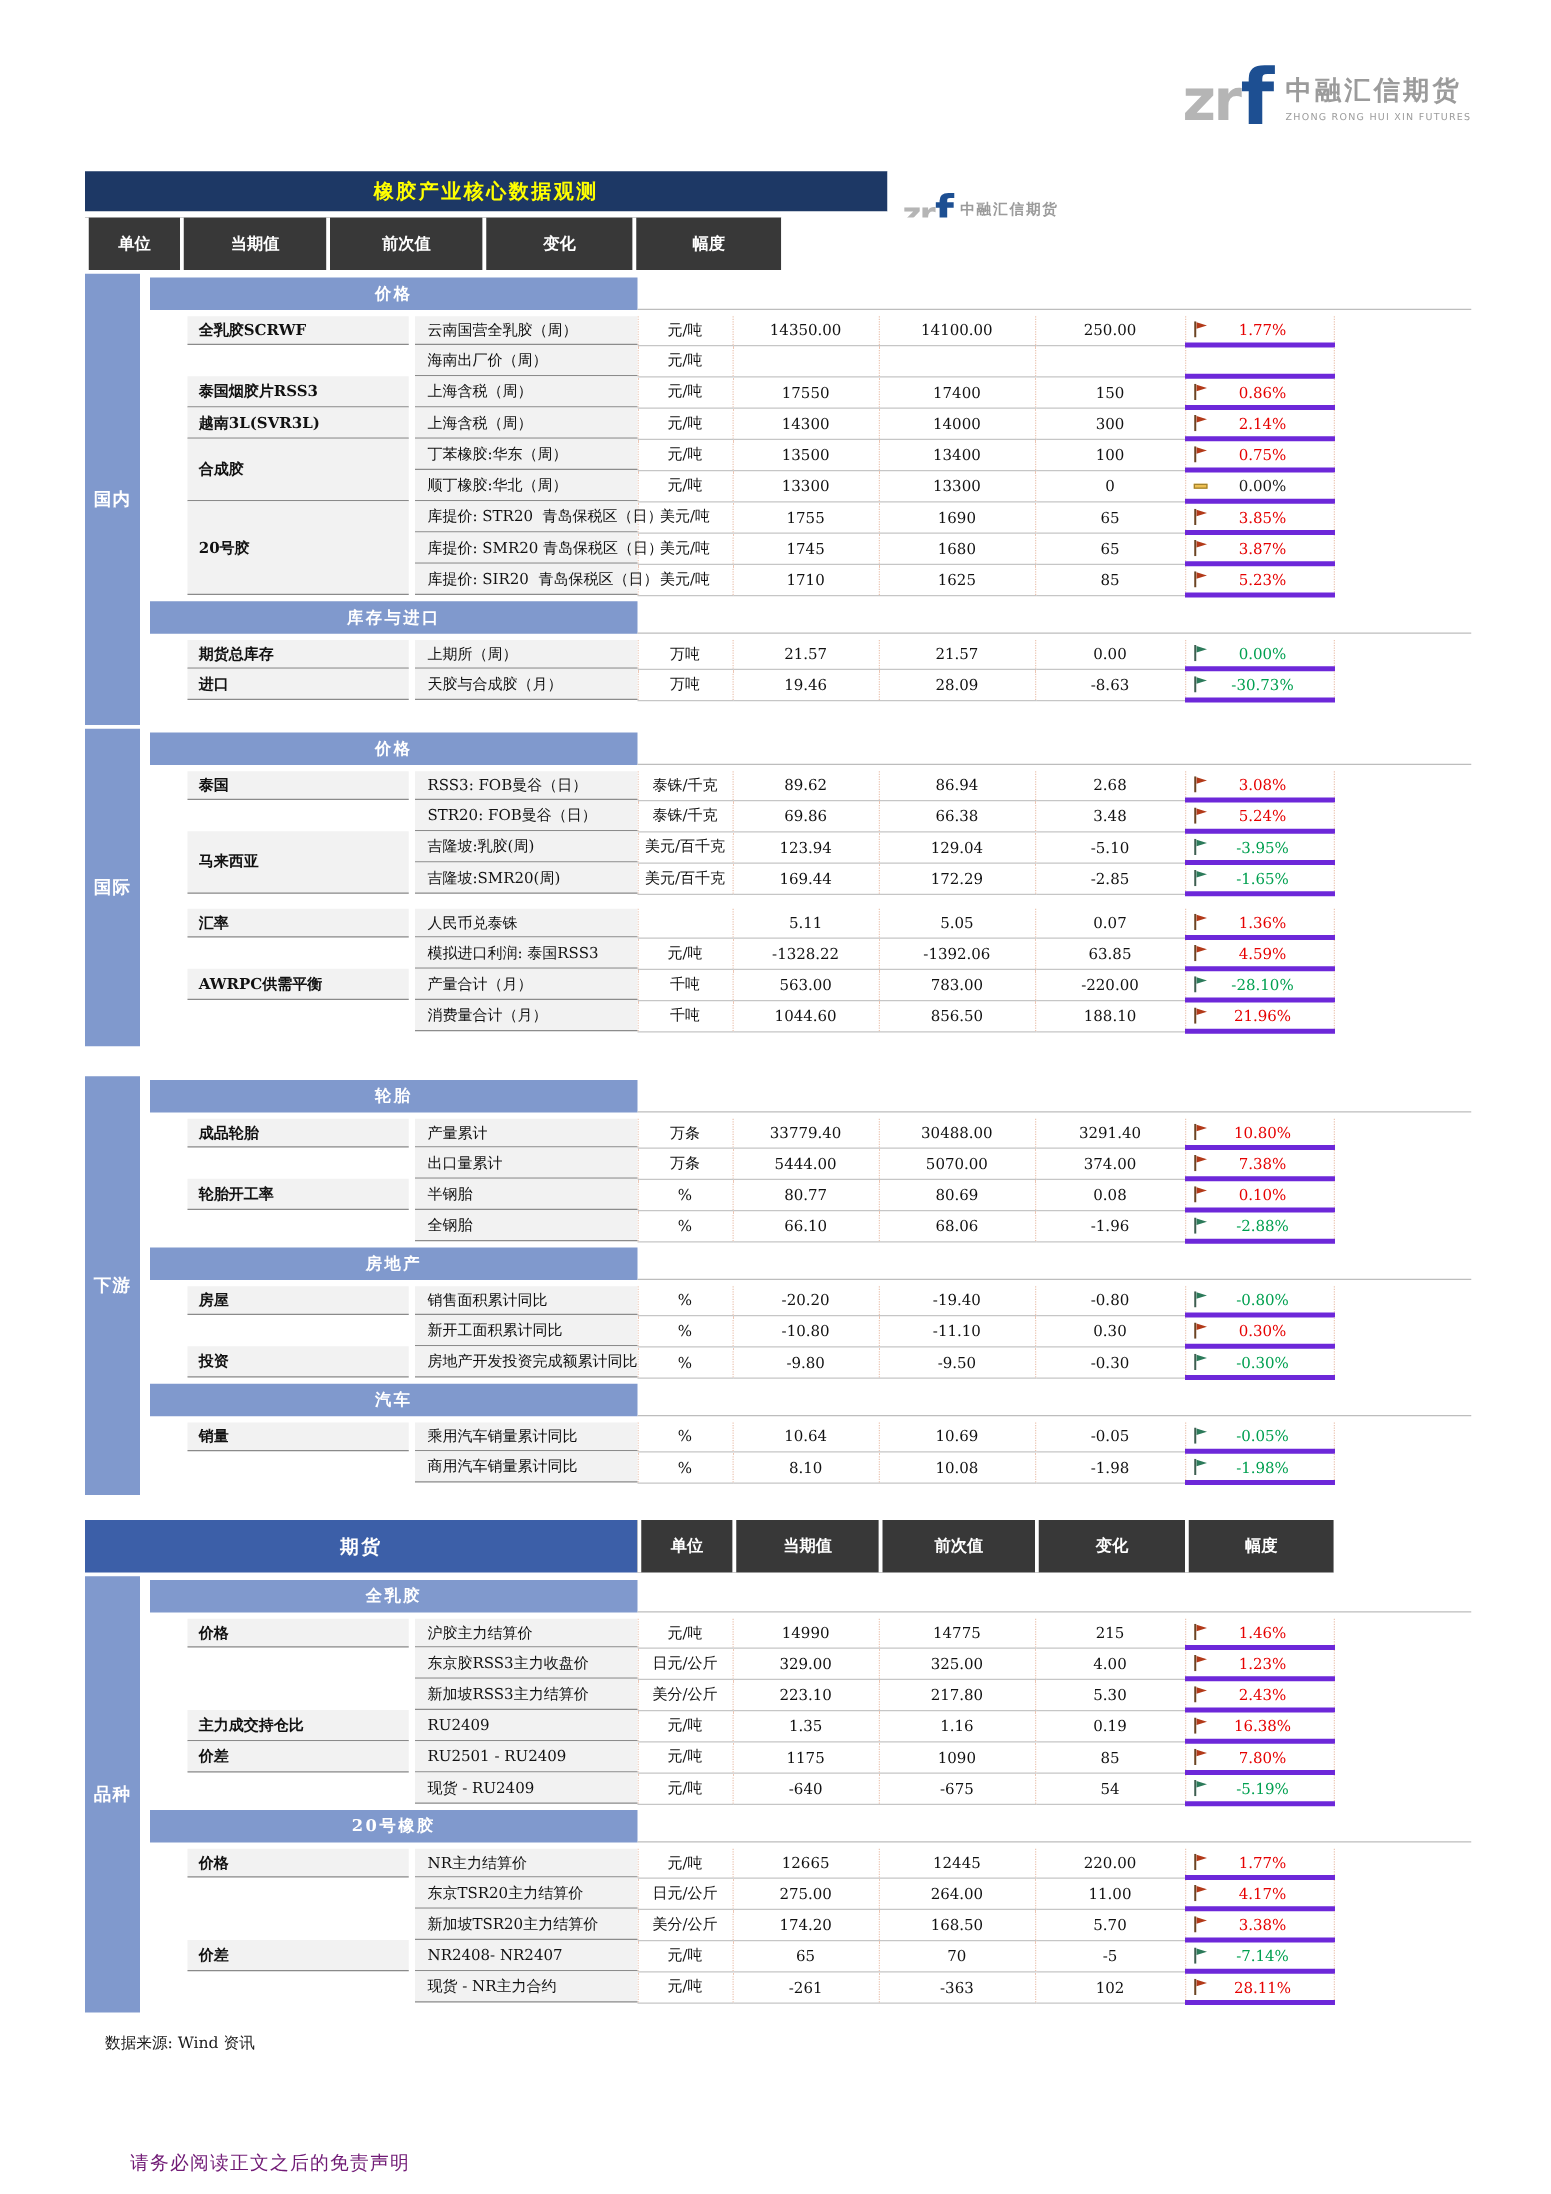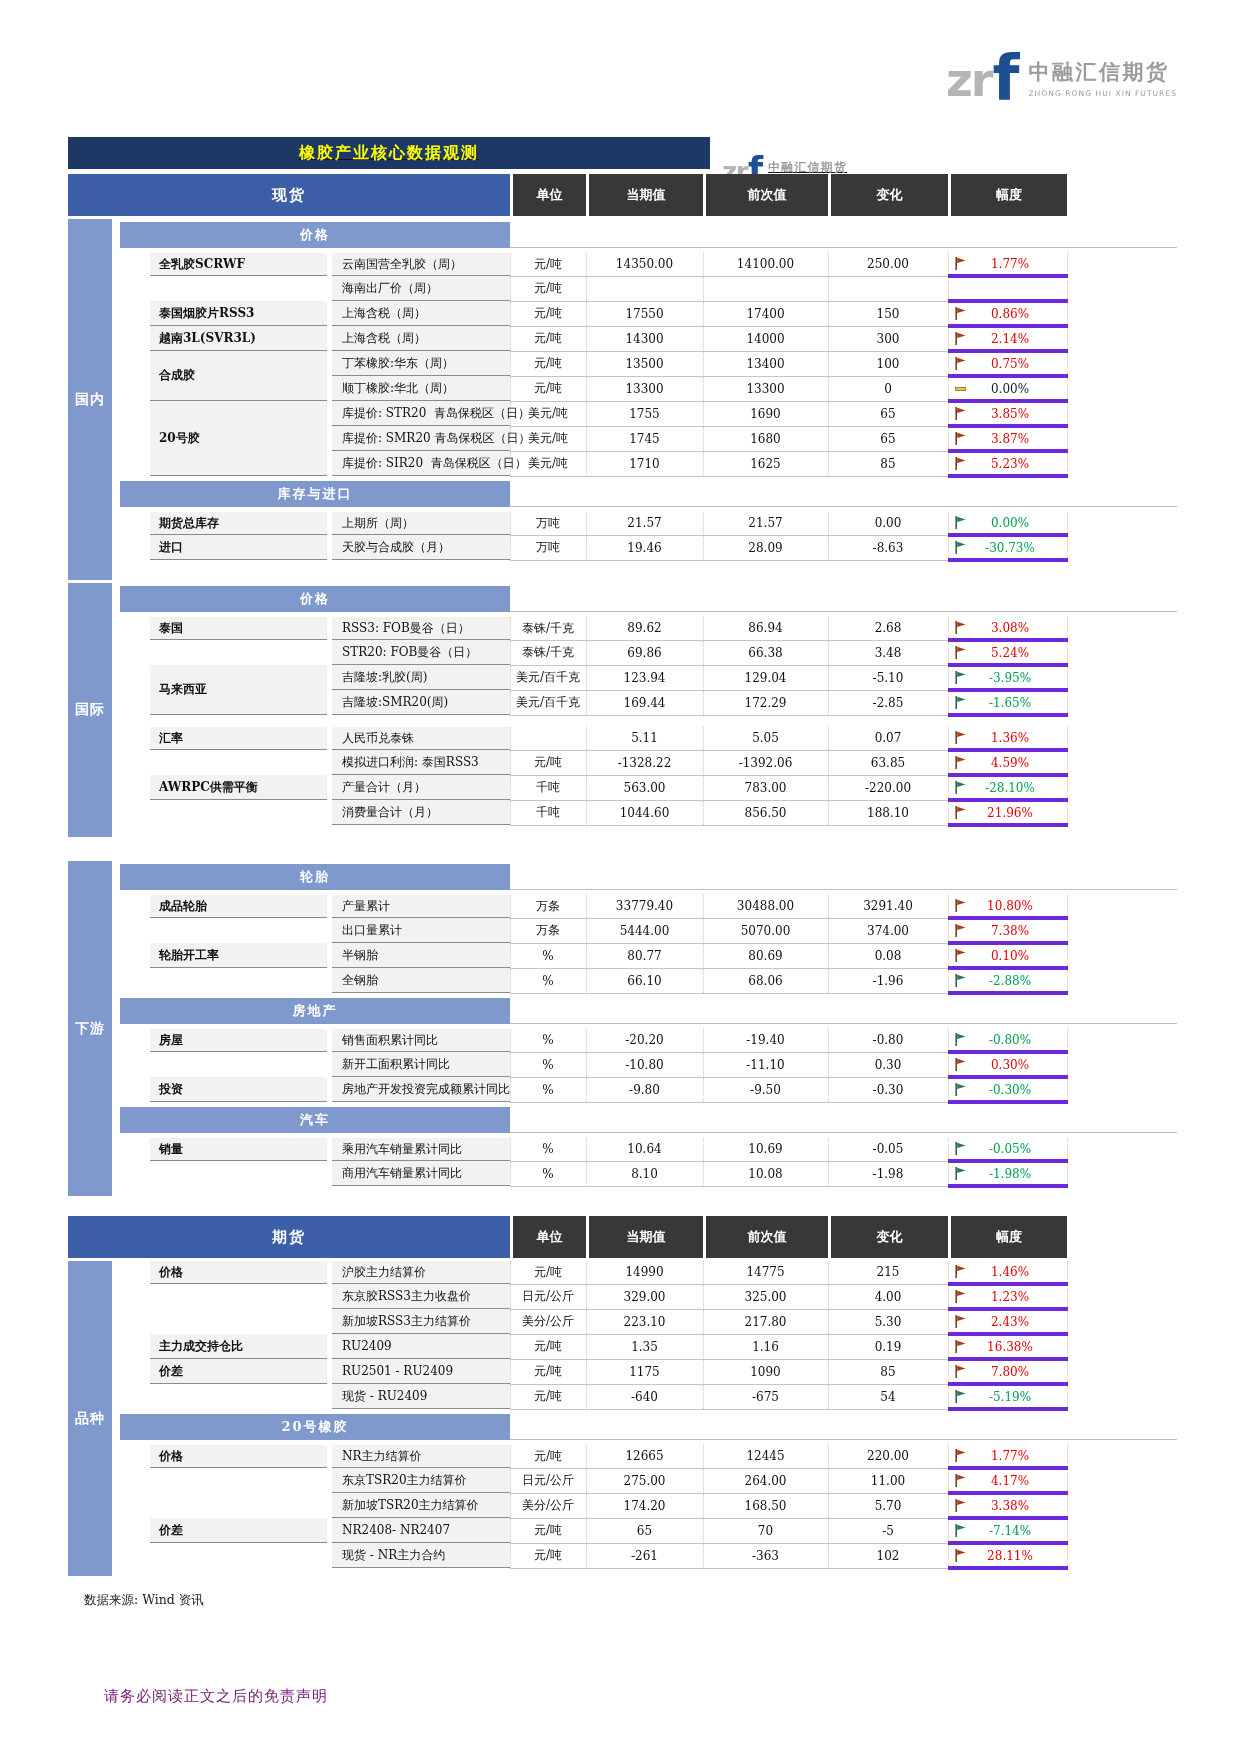--- a/index.html
+++ b/index.html
@@ -12,21 +12,21 @@
   .lf{color:#1d4f92;font-weight:bold;font-family:"DejaVu Sans","Liberation Sans",sans-serif;
       font-size:calc(62px*var(--s));line-height:.68;margin-left:calc(1px*var(--s));}
   .lt{margin-left:calc(9px*var(--s));padding-bottom:calc(1px*var(--s));margin-top:36px;}
   .lcn{color:#9b9b9b;font-weight:bold;font-size:calc(21px*var(--s));letter-spacing:calc(2.5px*var(--s));white-space:nowrap;}
   .len{color:#9b9b9b;font-size:calc(7.6px*var(--s));letter-spacing:calc(1px*var(--s));margin-top:calc(3px*var(--s));
        font-family:"DejaVu Sans","Liberation Sans",sans-serif;white-space:nowrap;}
   .toplogo{position:absolute;top:22px;right:64px;}
   .logo.small{--s:0.56;}
   
   .main{position:absolute;left:68px;top:137px;width:1109px;}
-  .banner{display:flex;height:32px;text-decoration:underline;}
+  .banner{display:flex;height:32px;}
   .banner-title{width:642px;background:#1d3865;color:#ffff00;font-weight:bold;font-size:16px;
       display:flex;align-items:center;justify-content:center;letter-spacing:2px;}
   .banner-date{width:230px;background:#d9d9d9;color:#000;font-weight:bold;font-size:14px;
       display:flex;align-items:center;justify-content:center;}
   .banner-logo{flex:1;background:#fff;display:flex;align-items:center;padding-left:12px;}
   
   .panel-header{display:flex;height:42px;margin-top:5px;}
   .ph-label{width:442px;background:#3c5fa8;color:#fff;font-weight:bold;font-size:15px;
       display:flex;align-items:center;justify-content:center;letter-spacing:2px;}
   .ph-col{background:#383838;color:#fff;font-weight:bold;font-size:13px;box-sizing:border-box;
@@ -96,21 +96,20 @@
             <div class="lcn">中融汇信期货</div>
             <div class="len">ZHONG RONG HUI XIN FUTURES</div>
           </div>
         </div>
       </div>
     </div>
 
     <div id="tables-root">
         <div class="panel panel-spot">
           <div class="panel-header">
-            <div class="ph-label">现货</div>
             <div class="ph-col w0">单位</div>
             <div class="ph-col w1">当期值</div>
             <div class="ph-col w2">前次值</div>
             <div class="ph-col w3">变化</div>
             <div class="ph-col w4">幅度</div>
             <div class="ph-fill"></div>
           </div>
           <div class="block">
             <div class="sidebar">国内</div>
             <div class="content">
@@ -885,20 +884,24 @@
             <div class="ph-col w0">单位</div>
             <div class="ph-col w1">当期值</div>
             <div class="ph-col w2">前次值</div>
             <div class="ph-col w3">变化</div>
             <div class="ph-col w4">幅度</div>
             <div class="ph-fill"></div>
           </div>
           <div class="block">
             <div class="sidebar">品种</div>
             <div class="content">
+              <div class="secbar-row">
+                <div class="secbar">全乳胶</div>
+                <div class="secbar-rest"></div>
+              </div>
               <table class="rows">
                 <colgroup>
                   <col style="width: 210px;">
                   <col style="width: 180px;">
                   <col style="width: 76px;">
                   <col style="width: 117px;">
                   <col style="width: 125px;">
                   <col style="width: 120px;">
                   <col style="width: 119px;">
                   <col style="width: 110px;">

